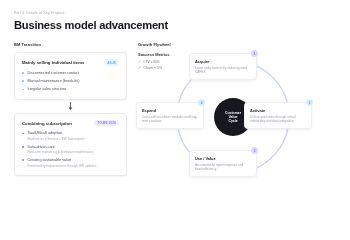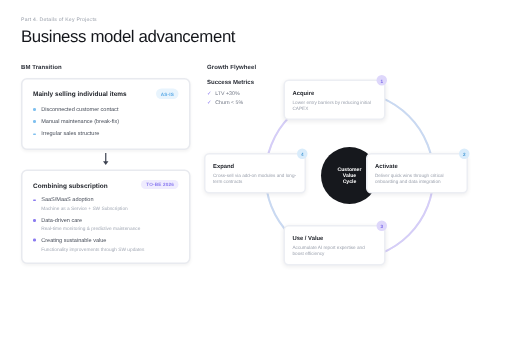--- a/index.html
+++ b/index.html
@@ -11,21 +11,21 @@
     overflow:hidden;
     position:relative;
   }
   .page{ position:absolute; inset:0; padding:11px 13px 0 14px; }
 
   .eyebrow{
     font-size:3.4px; letter-spacing:.18px; color:#9aa0ab; font-weight:400;
     line-height:1.2;
   }
   .title{
-    font-size:11.2px; font-weight:400; letter-spacing:-.25px;
+    font-size:11.2px; font-weight:700; letter-spacing:-.25px;
     color:#14161b; margin-top:4px; line-height:1.1;
   }
 
   .cols{ display:flex; gap:11px; margin-top:11px; }
   .col-left{ width:113px; flex:none; }
   .col-right{ flex:1; }
 
   .sec-label{
     font-size:4px; font-weight:700; color:#2b2f38; letter-spacing:.05px;
     margin-bottom:5px;

